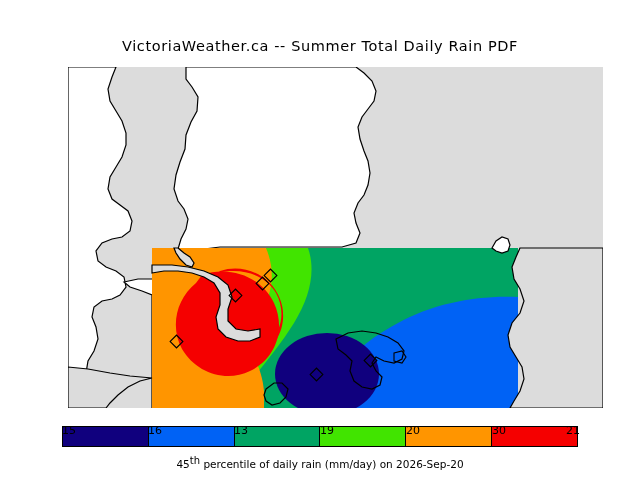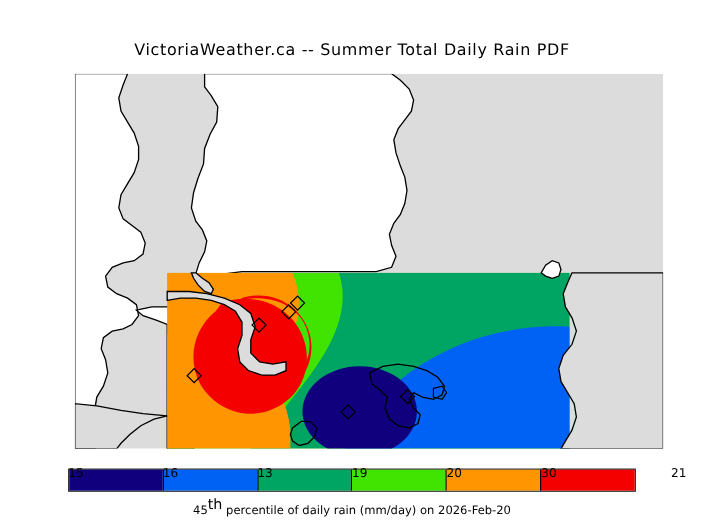--- a/index.html
+++ b/index.html
@@ -97,21 +97,21 @@
     left: 0;
     top: 458px;
     width: 640px;
     text-align: center;
     font-size: 10.5px;
     color: #000000;
     white-space: nowrap;
     font-family: "DejaVu Sans", sans-serif;
   }
   #caption sup {
-    font-size: 13px;
+    font-size: 10px;
     vertical-align: super;
     line-height: 0;
   }
 </style>
 </head>
 <body>
 
 <div id="page">
 
   <div id="title">VictoriaWeather.ca -- Summer Total Daily Rain PDF</div>
@@ -274,20 +274,20 @@
         <div class="cb-band" style="background: rgb(245, 0, 0);"></div>
       </div>
   </div>
   <div id="cb-ticks">
       <span class="cb-tick" style="left: 0px;">15</span>
       <span class="cb-tick" style="left: 86px; text-align: right;">16</span>
       <span class="cb-tick" style="left: 172px;">13</span>
       <span class="cb-tick" style="left: 258px;">19</span>
       <span class="cb-tick" style="left: 344px;">20</span>
       <span class="cb-tick" style="left: 430px;">30</span>
-      <span class="cb-tick" style="left: 504px; margin-left: 44px;">21</span>
+      <span class="cb-tick" style="left: 504px;">21</span>
     </div>
 
   <div id="caption">
-    <span>45</span><sup>th</sup><span> percentile of daily rain (mm/day) on 2026-Feb-20</span>
+    <span>45</span><sup>th</sup><span> percentile of daily rain (mm/day) on 2026-Sep-20</span>
   </div>
 
 </div>
 
 </body></html>

